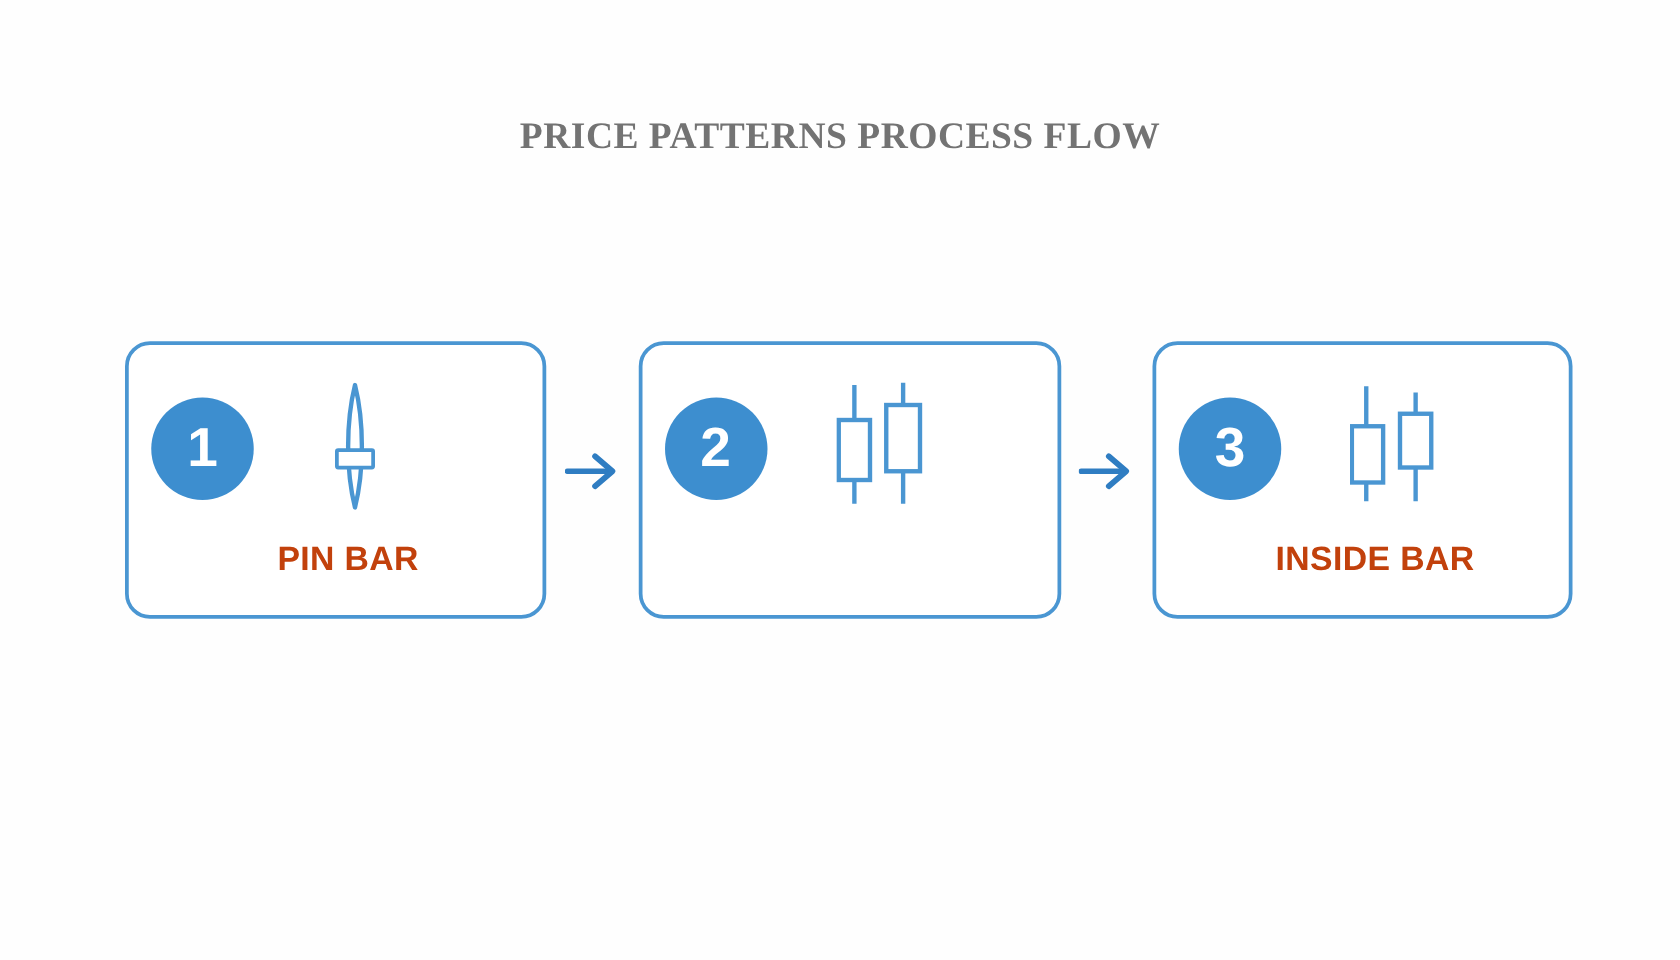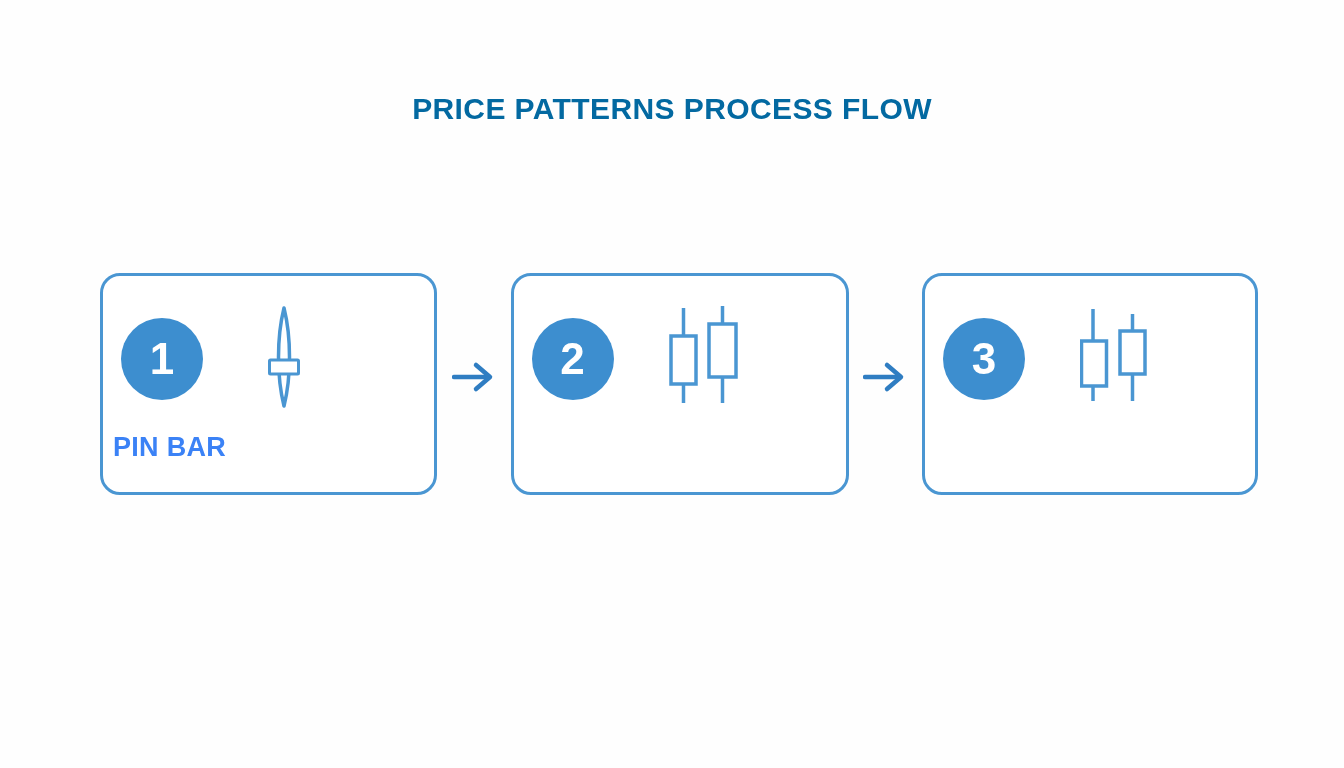--- a/index.html
+++ b/index.html
@@ -18,21 +18,22 @@
   }
   .diagram-title {
     position: absolute;
     top: 92px;
     left: 0;
     width: 100%;
     text-align: center;
     font-size: 30px;
     font-weight: 700;
     letter-spacing: 0.4px;
-    color: #0369a1;
+    color: #737373;
+    font-family: Liberation Serif, serif;
   }
   .flow-row {
     position: absolute;
     left: 100px;
     top: 273px;
     width: 1158px;
     height: 222px;
     display: flex;
     align-items: stretch;
   }
@@ -67,25 +68,25 @@
     position: absolute;
     top: 30px;
   }
   .step-icon.pin { left: 150px; }
   .step-icon.pair { left: 155px; }
   .step-label {
     position: absolute;
     left: 10px;
     top: 156px;
     width: 100%;
-    text-align: left;
+    text-align: center;
     font-size: 27px;
     font-weight: 700;
     letter-spacing: 0.3px;
-    color: #3b82f6;
+    color: #c2410c;
   }
   .arrow-cell {
     flex: 1 1 auto;
     display: flex;
     justify-content: center;
   }
   .arrow-cell svg {
     margin-top: 86px;
   }
 </style>
@@ -138,16 +139,17 @@
     <div class="step-card" style="width:336px">
       <div class="step-number-circle">
         <span>3</span>
       </div>
       <svg class="step-icon pair" width="70" height="100" viewBox="0 0 70 100">
         <line x1="13" y1="3" x2="13" y2="95" stroke="#4a96d2" stroke-width="3.5"></line>
         <rect x="1.5" y="35" width="25" height="45" fill="#ffffff" stroke="#4a96d2" stroke-width="3.5"></rect>
         <line x1="52.5" y1="8" x2="52.5" y2="95" stroke="#4a96d2" stroke-width="3.5"></line>
         <rect x="40" y="25" width="25" height="43" fill="#ffffff" stroke="#4a96d2" stroke-width="3.5"></rect>
       </svg>
+      <div class="step-label">INSIDE BAR</div>
     </div>
 
   </div>
 </div>
 
 </body></html>

